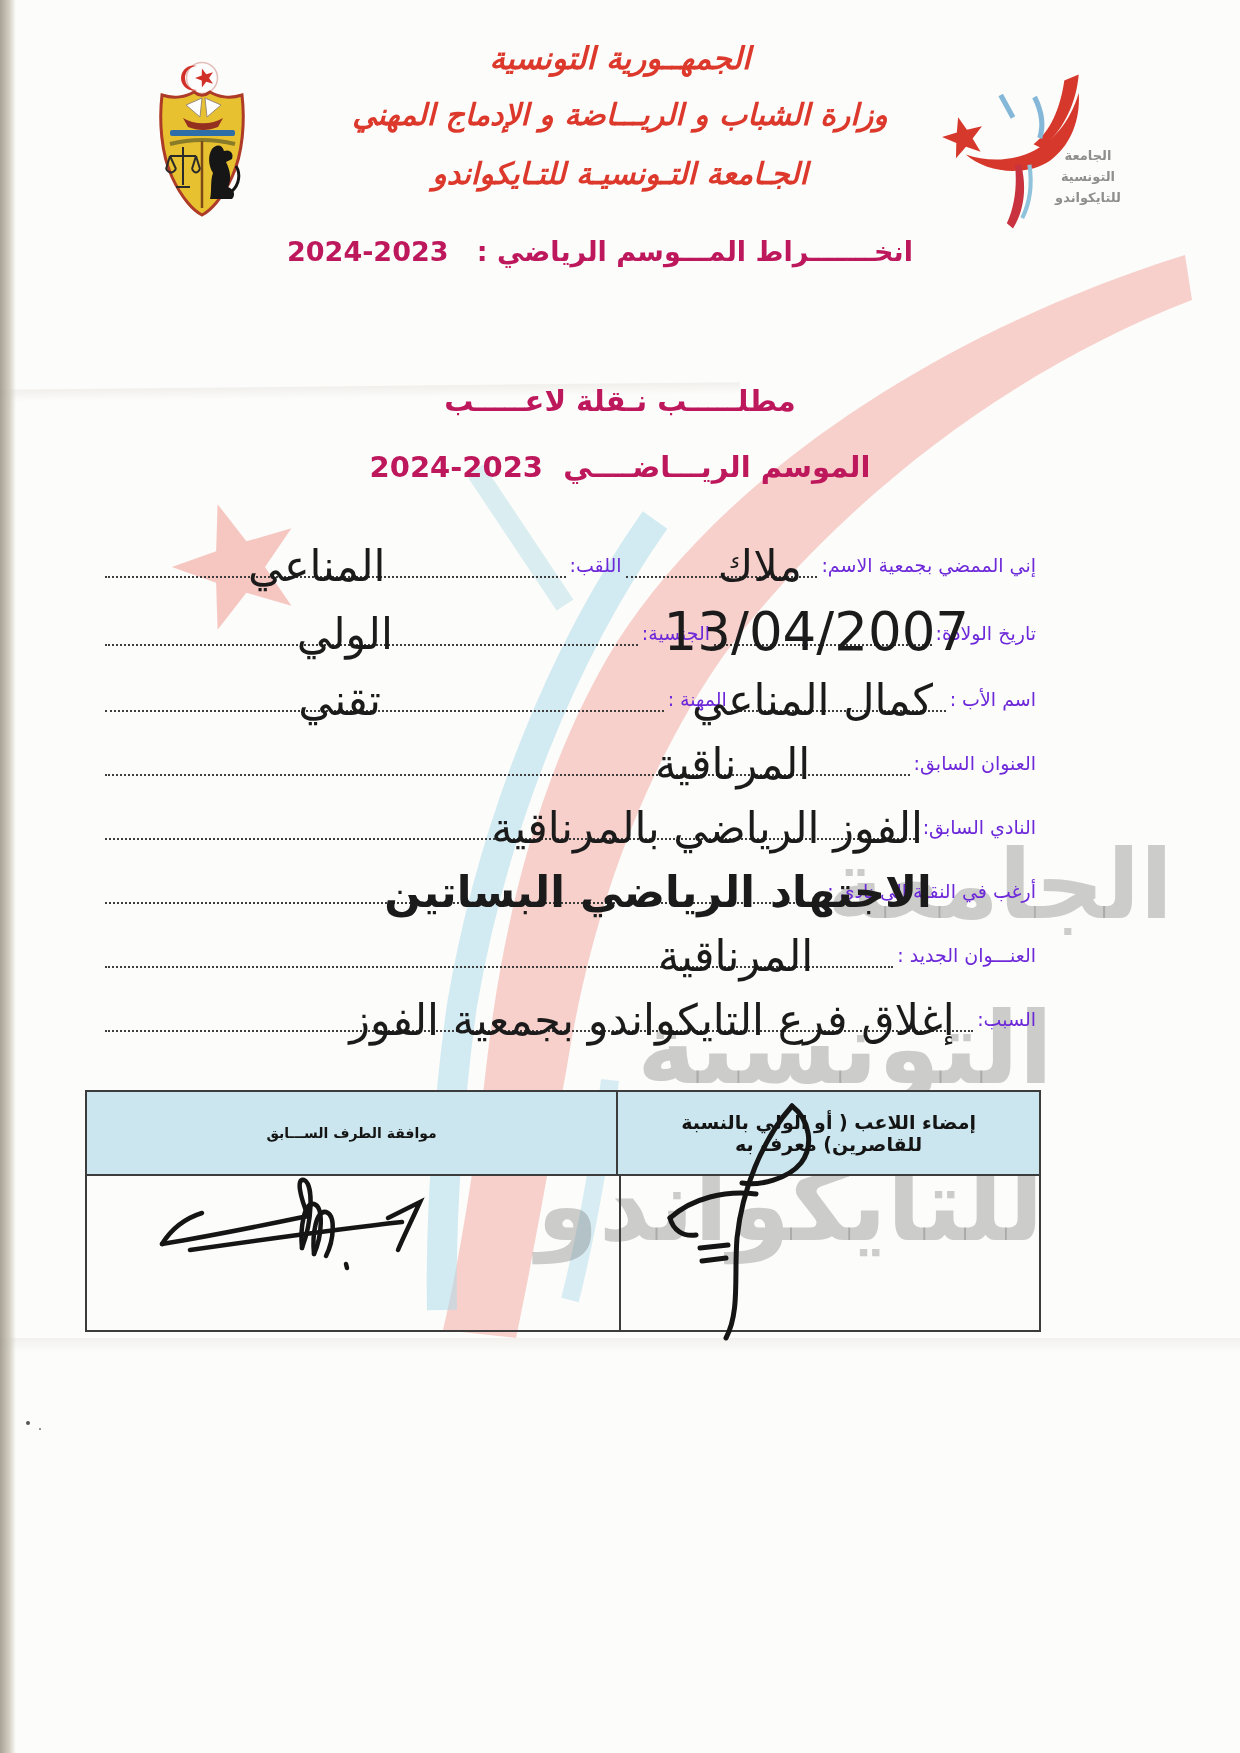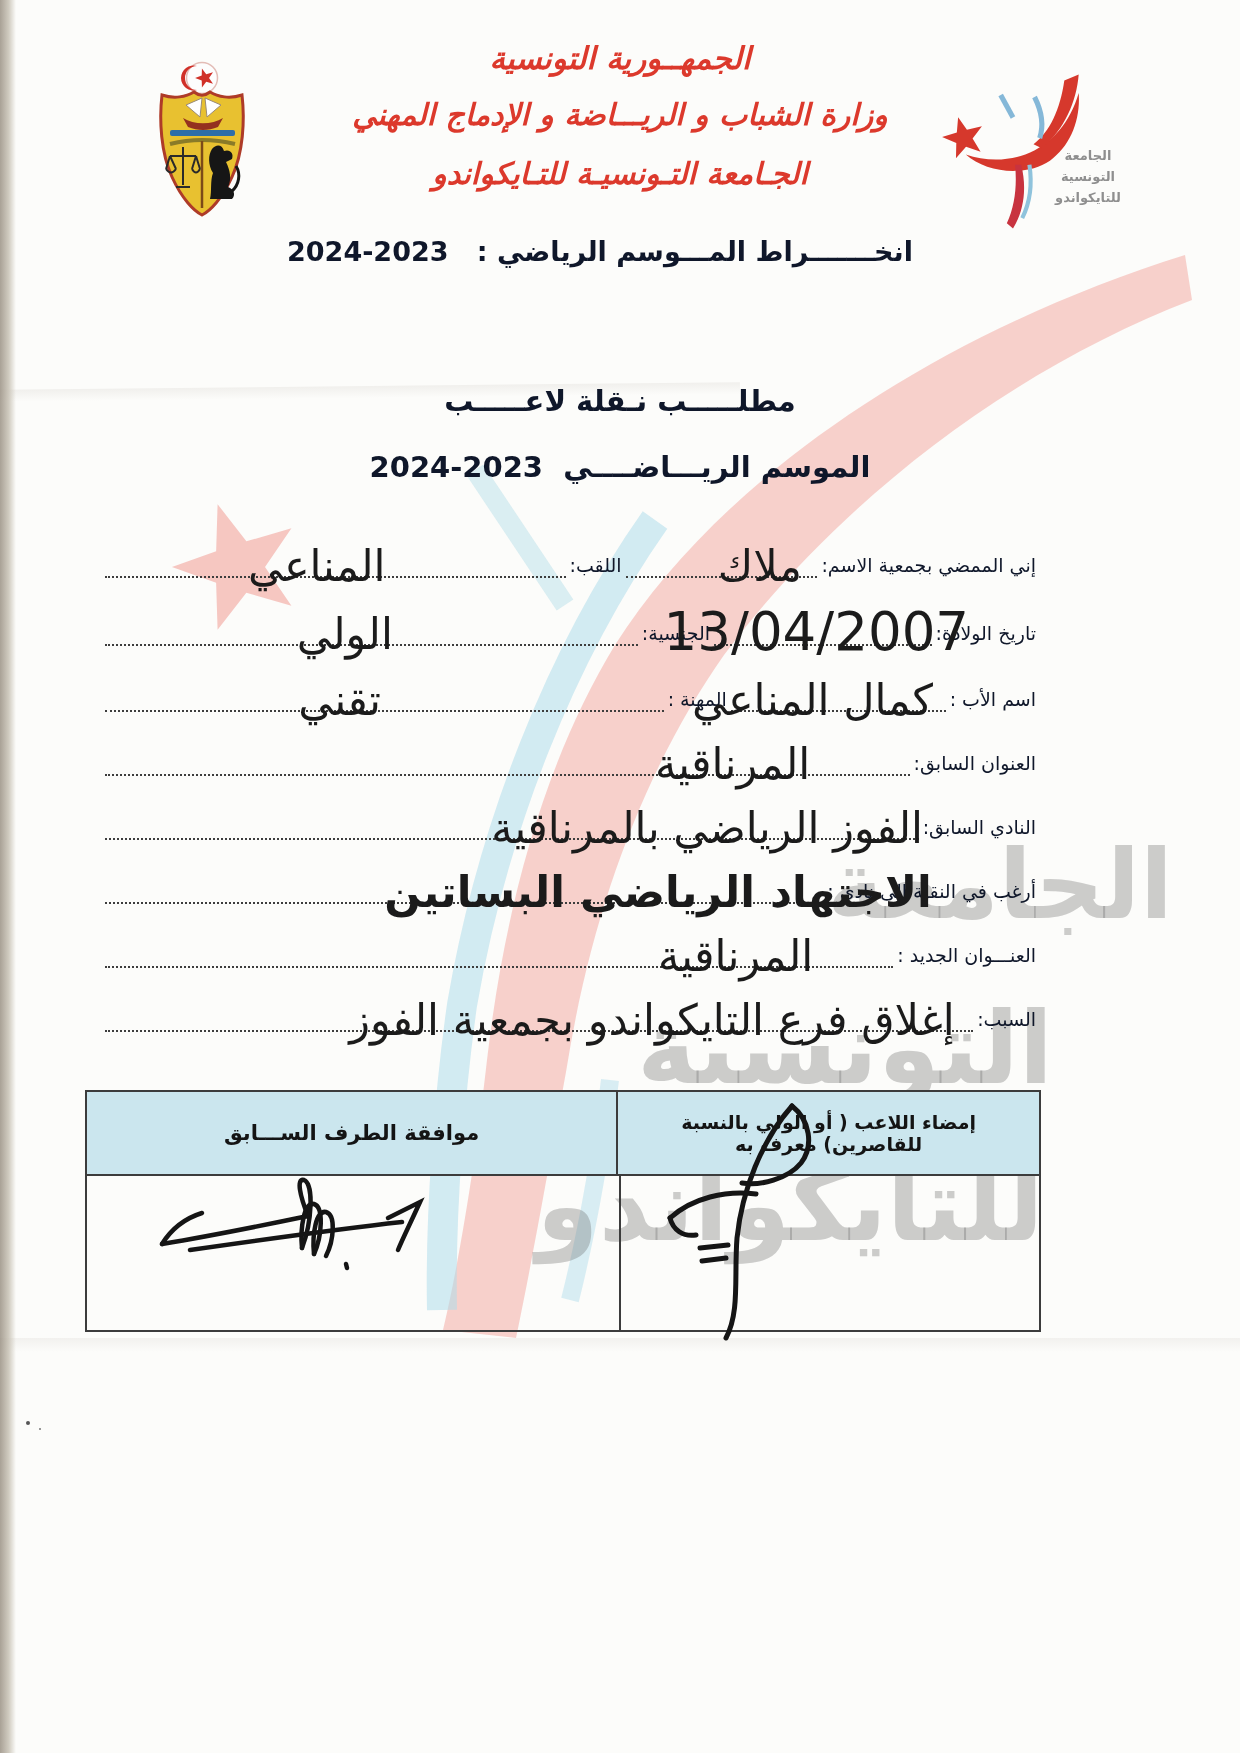--- a/index.html
+++ b/index.html
@@ -31,47 +31,47 @@
   .hdr-2 { top:97px;  font-size:30px; }
   .hdr-3 { top:156px; font-size:30px; }
 
   .coa { position:absolute; left:150px; top:60px; width:105px; height:160px; z-index:2; }
 
   .fedlogo { position:absolute; left:935px; top:70px; width:195px; height:170px; z-index:2; }
   .fedlogo svg { position:absolute; left:0; top:0; }
   .fedlogo .logo-txt { position:absolute; right:2px; top:76px; width:80px; text-align:center;
     font-size:13px; line-height:1.6; color:#8f8f8f; font-weight:bold; }
 
-  .black-center { position:absolute; text-align:center; font-weight:bold; color:#0f172a; z-index:2; }
+  .black-center { position:absolute; text-align:center; font-weight:bold; color:#be185d; z-index:2; }
   .enroll  { top:236px; left:220px; width:760px; font-size:27px; }
   .doctitle{ top:384px; left:270px; width:700px; font-size:29px; letter-spacing:1px; }
   .season2 { top:450px; left:260px; width:720px; font-size:29px; }
 
   
   .frow { position:absolute; left:105px; width:935px; height:34px;
     display:flex; direction:rtl; align-items:flex-end; z-index:2; }
-  .flabel { font-size:19px; color:#0f172a; white-space:nowrap; line-height:1.15; padding:0 4px 1px 4px; }
+  .flabel { font-size:19px; color:#6d28d9; white-space:nowrap; line-height:1.15; padding:0 4px 1px 4px; }
   .fdots  { flex:1; position:relative; height:0; border-bottom:2.5px dotted #3d3d3d; }
   .fval   { position:absolute; bottom:-12px; left:var(--vc,50%); transform:translateX(-50%);
     font-size:43px; line-height:1; white-space:nowrap; color:#1b1b1b; z-index:2; }
   .fval.big { font-size:53px; bottom:-14px; }
 
   
   .sig-table { position:absolute; left:85px; top:1090px; width:952px; height:238px;
     border:2px solid #3c3c3c; display:flex; flex-direction:column; direction:rtl;
     z-index:2; background:transparent; }
   .sig-head { display:flex; height:82px; background:#cbe6ee; border-bottom:2px solid #3c3c3c; }
   .sig-body { display:flex; flex:1; }
   .cell-r { width:44%; border-left:2px solid #3c3c3c; }
   .cell-l { width:56%; }
   .sig-head .cell-r, .sig-head .cell-l {
     display:flex; align-items:center; justify-content:center;
     font-weight:bold; text-align:center; padding:0 12px; color:#141414; }
   .sig-head .cell-r { font-size:19px; }
-  .sig-head .cell-l { font-size:21px; letter-spacing:1px;text-align:right; }
+  .sig-head .cell-l { font-size:14px; letter-spacing:1px;text-align:right; }
   .sig-body .cell-r, .sig-body .cell-l { position:relative; }
 
   .sig-svg { position:absolute; z-index:3; pointer-events:none; }
   .sig-player { left:640px; top:1098px; }
   .sig-prev   { left:150px; top:1152px; }
 </style>
 </head>
 <body>
 
 <div class="page">

